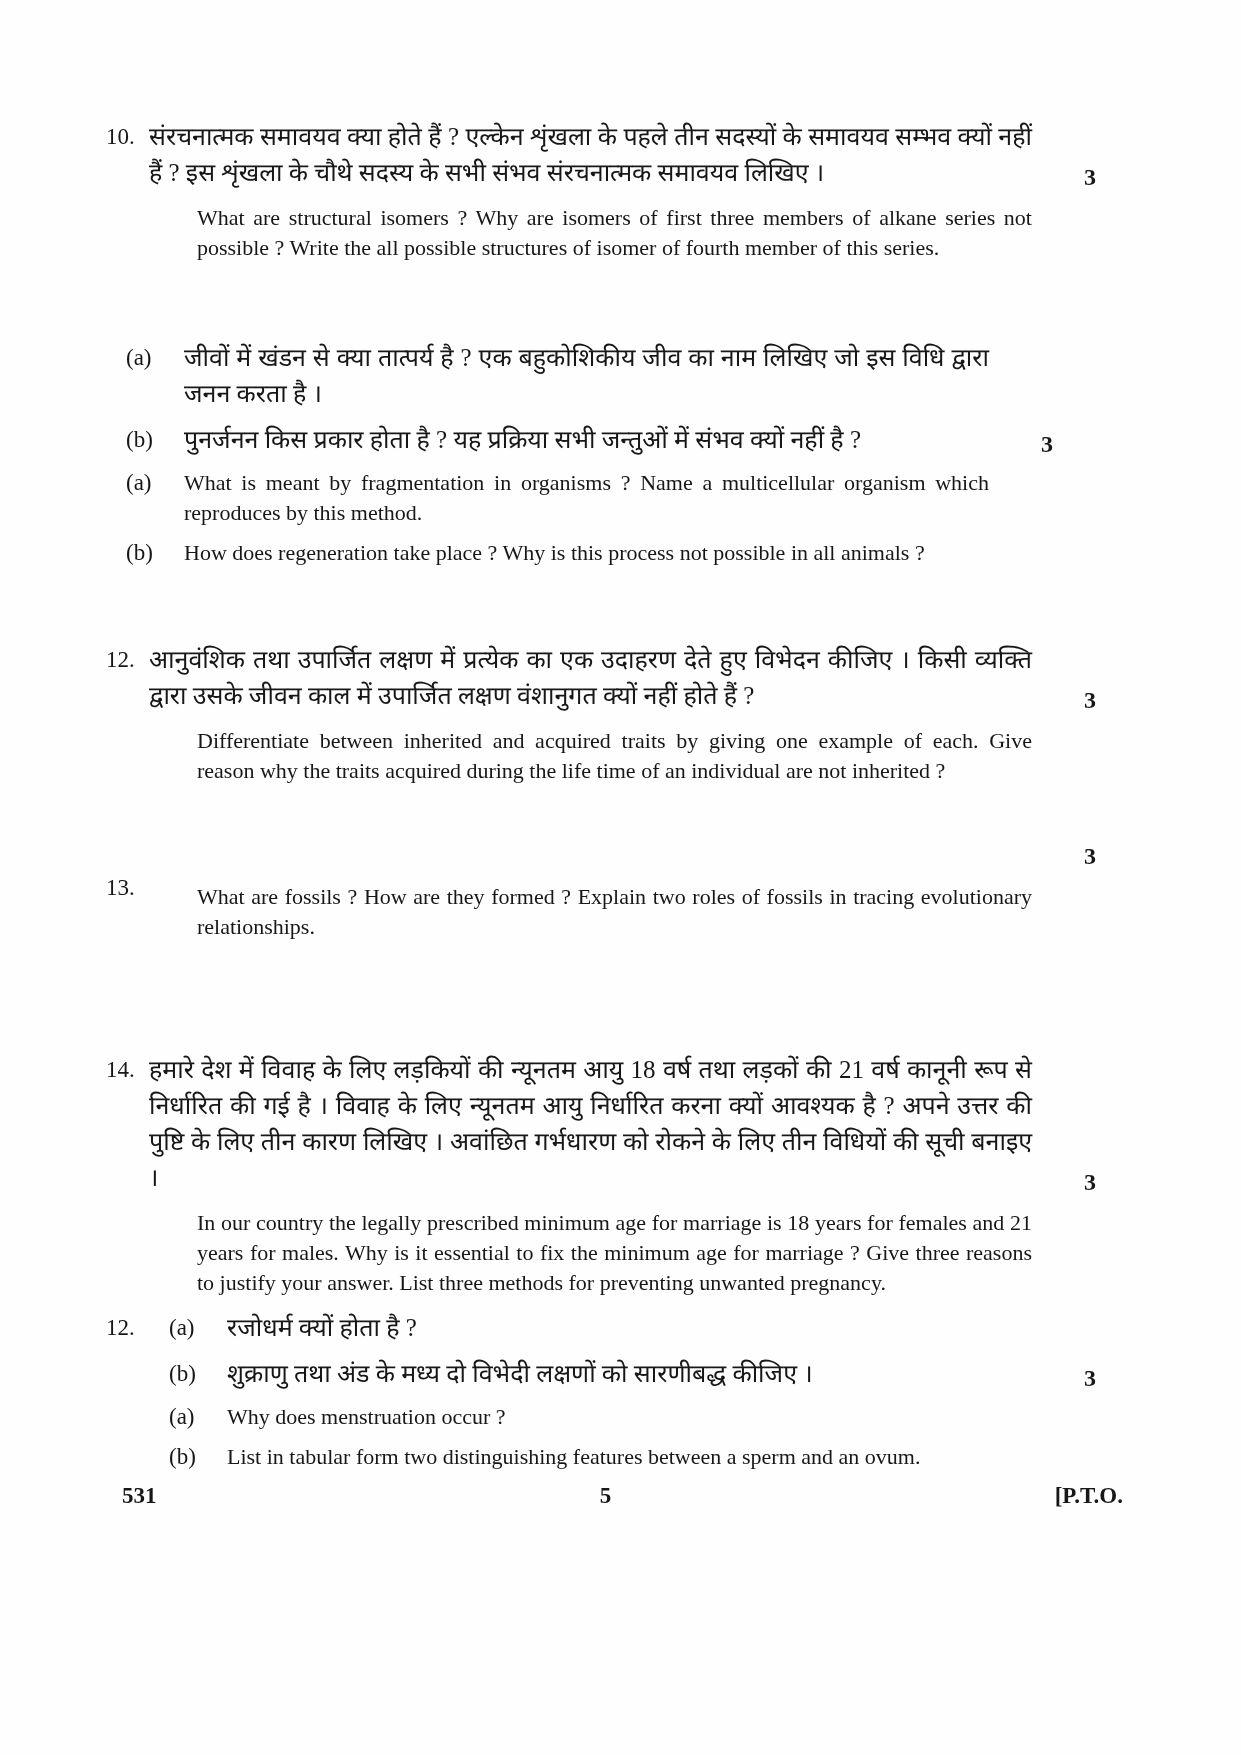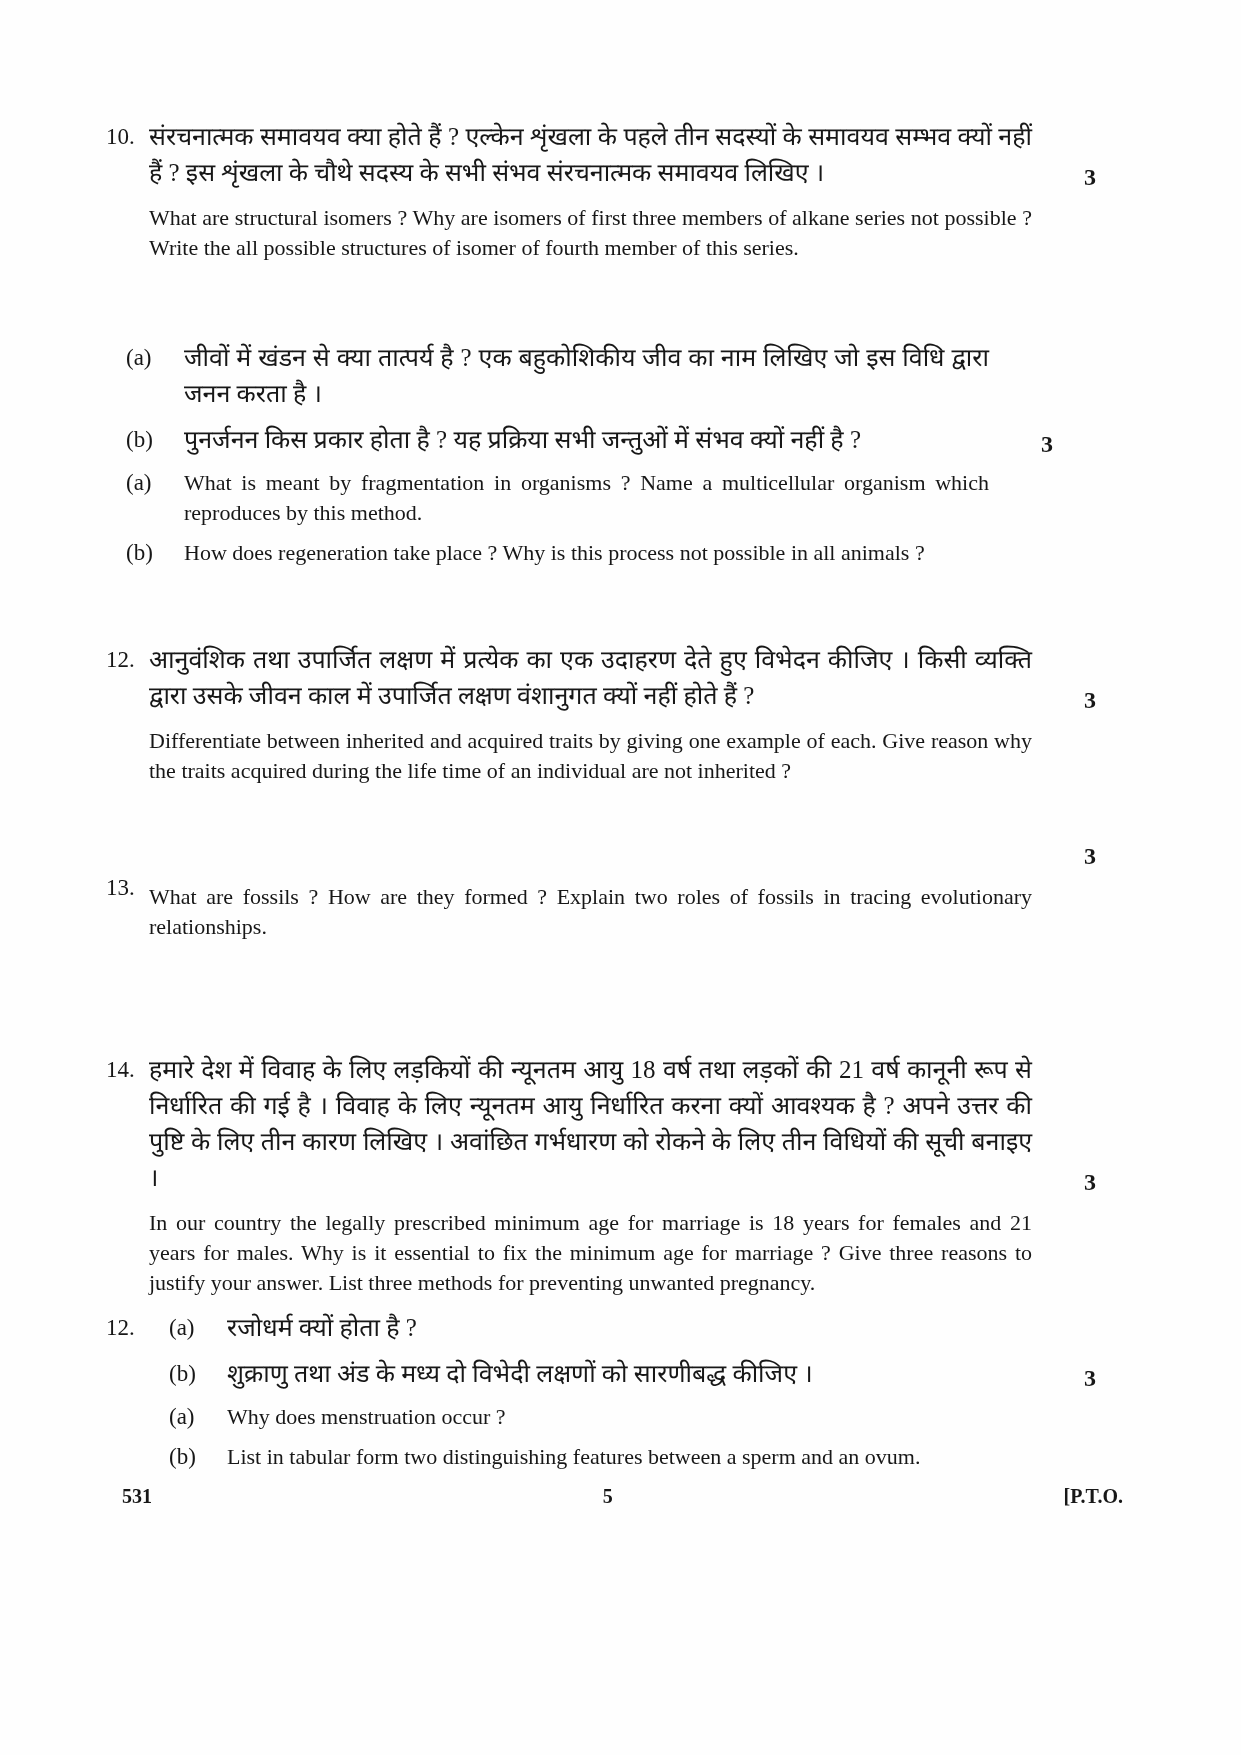--- a/index.html
+++ b/index.html
@@ -10,36 +10,36 @@
     color:#171717;
     font-family:"Liberation Serif","DejaVu Serif",serif;
     overflow:hidden;
   }
   .question{position:absolute;left:106px;display:flex;}
   .qnum{flex:none;width:43px;font-size:23px;line-height:36px;}
   .qbody{flex:none;width:883px;}
   .para{position:relative;}
   .hi{font-size:25px;line-height:36px;text-align:justify;}
   .en{font-size:22px;line-height:30px;text-align:justify;}
-  .para.en{margin-top:12px;}
+  .para.en{margin-top:12px;margin-left:48px;}
   .part{display:flex;position:relative;padding-left:20px;}
   .part + .part{margin-top:10px;}
   .plabel{flex:none;width:58px;font-size:23px;}
   .part.hi .plabel{line-height:36px;}
   .part.en .plabel{line-height:30px;}
   .ptext{flex:1;}
   .marks{
     position:absolute;right:-64px;bottom:2px;
     font-weight:700;font-size:24px;line-height:1;
     text-align:left;
   }
   .footer{
     position:absolute;top:1482px;left:122px;right:118px;
     display:flex;justify-content:space-between;align-items:baseline;
-    font-weight:700;font-size:20px;line-height:28px;
+    font-weight:700;font-size:23px;line-height:28px;
   }
 </style>
 </head>
 <body>
 
 <div class="page">
 
   <section class="question" style="top:119px">
     <div class="qnum">10.</div>
     <div class="qbody">

